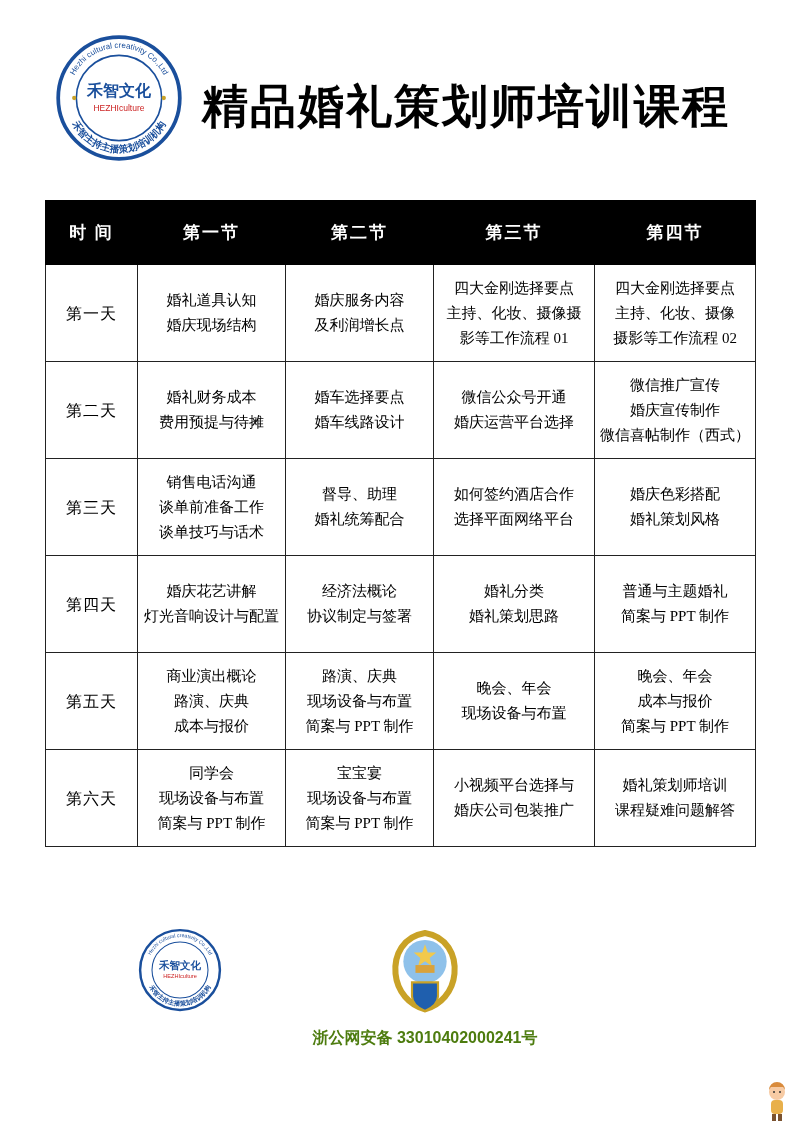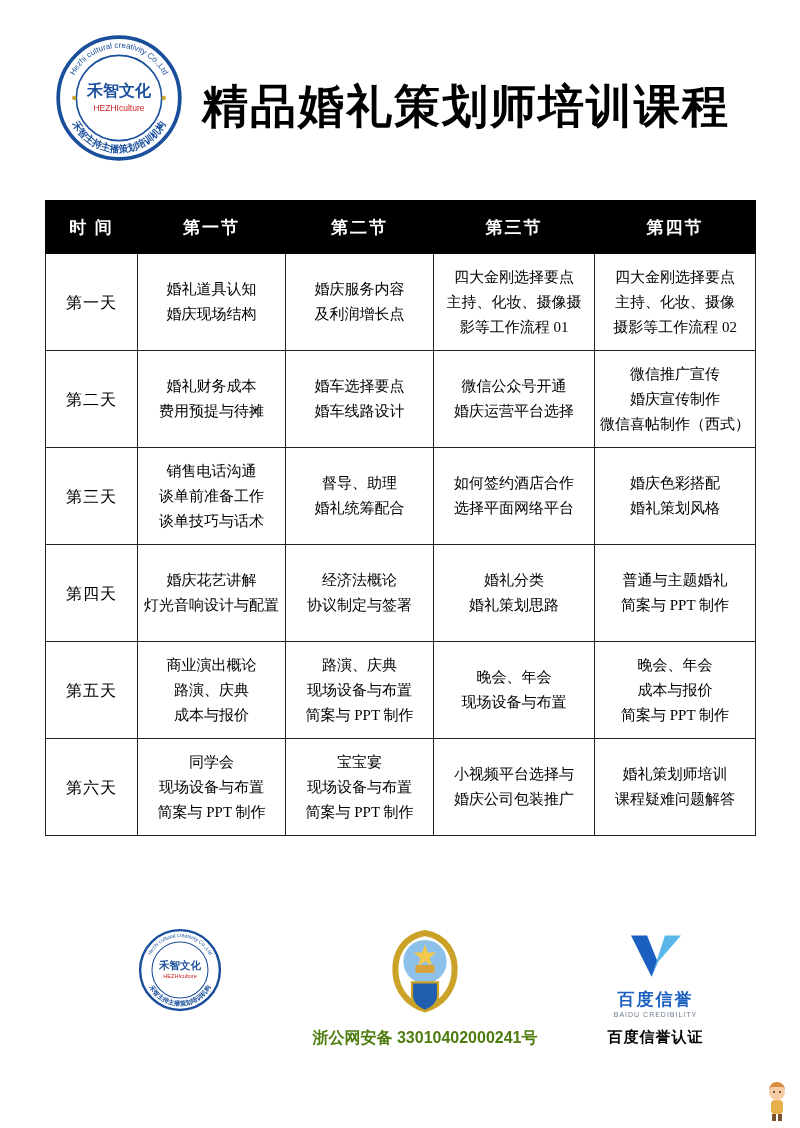--- a/index.html
+++ b/index.html
@@ -22,21 +22,21 @@
     position:absolute; left:45px; top:200px; width:710px;
     border-collapse:collapse; table-layout:fixed; background:#fff;
   }
   .course-table col.c-time { width:92px; }
   .course-table col.c-s1 { width:148px; }
   .course-table col.c-s2 { width:148px; }
   .course-table col.c-s3 { width:161px; }
   .course-table col.c-s4 { width:161px; }
   .course-table th {
     background:#000; color:#fff; font-weight:bold; font-size:17px;
-    height:53px; border:1px solid #000; letter-spacing:2px;
+    height:64px; border:1px solid #000; letter-spacing:2px;
     font-family:"Liberation Sans","DejaVu Sans",sans-serif;
   }
   .course-table td {
     border:1px solid #222; height:97px; text-align:center; vertical-align:middle;
     font-size:15px; line-height:25px; color:#000; padding:4px 2px;
   }
   .course-table td.day-cell { font-size:16px; letter-spacing:1px; }
   
   .footer-left  { position:absolute; left:70px;  top:928px; width:220px; text-align:center; }
   .footer-center{ position:absolute; left:280px; top:928px; width:290px; text-align:center; }
@@ -259,29 +259,20 @@
     <svg class="police-badge" viewBox="0 0 90 100">
       <path d="M45 5 C20 9 9 30 11 52 C13 73 27 88 45 93 C63 88 77 73 79 52 C81 30 70 9 45 5 Z" fill="none" stroke="#c9a227" stroke-width="7"></path>
       <circle cx="45" cy="38" r="25" fill="#8ec1ea"></circle>
       <polygon points="45,18 48.2,27.5 58,27.5 50.4,33.8 53,43.5 45,37.6 37,43.5 39.6,33.8 32,27.5 41.8,27.5" fill="#f2c94c"></polygon>
       <rect x="34" y="42" width="22" height="9" fill="#d9a23b"></rect>
       <path d="M30 62 L60 62 L60 78 C60 86 52 92 45 95 C38 92 30 86 30 78 Z" fill="#1f5fae" stroke="#c9a227" stroke-width="2.5"></path>
     </svg>
     <div class="police-text">浙公网安备 33010402000241号</div>
   </div>
 
-  <div class="footer-right">
-    <svg class="baidu-logo" viewBox="0 0 64 56">
-      <polygon points="4,4 22,4 34,34 27,50" fill="#1b5fc1"></polygon>
-      <polygon points="60,4 42,4 27,50 34,34" fill="#58b7e8"></polygon>
-    </svg>
-    <div class="baidu-title">百度信誉</div>
-    <div class="baidu-sub">BAIDU CREDIBILITY</div>
-    <div class="baidu-cert">百度信誉认证</div>
-  </div>
 
   <div class="watermark">
     <svg class="wm-figure" viewBox="0 0 30 40">
       <circle cx="15" cy="10" r="8" fill="#f7cba4"></circle>
       <path d="M7 8 A 8 8 0 0 1 23 8 L 21 5 L 9 5 Z" fill="#d98b3c"></path>
       <circle cx="12" cy="10" r="1" fill="#333"></circle>
       <circle cx="18" cy="10" r="1" fill="#333"></circle>
       <rect x="9" y="18" width="12" height="14" rx="4" fill="#e8b04b"></rect>
       <rect x="10" y="32" width="4" height="7" fill="#7a5230"></rect>
       <rect x="16" y="32" width="4" height="7" fill="#7a5230"></rect>

